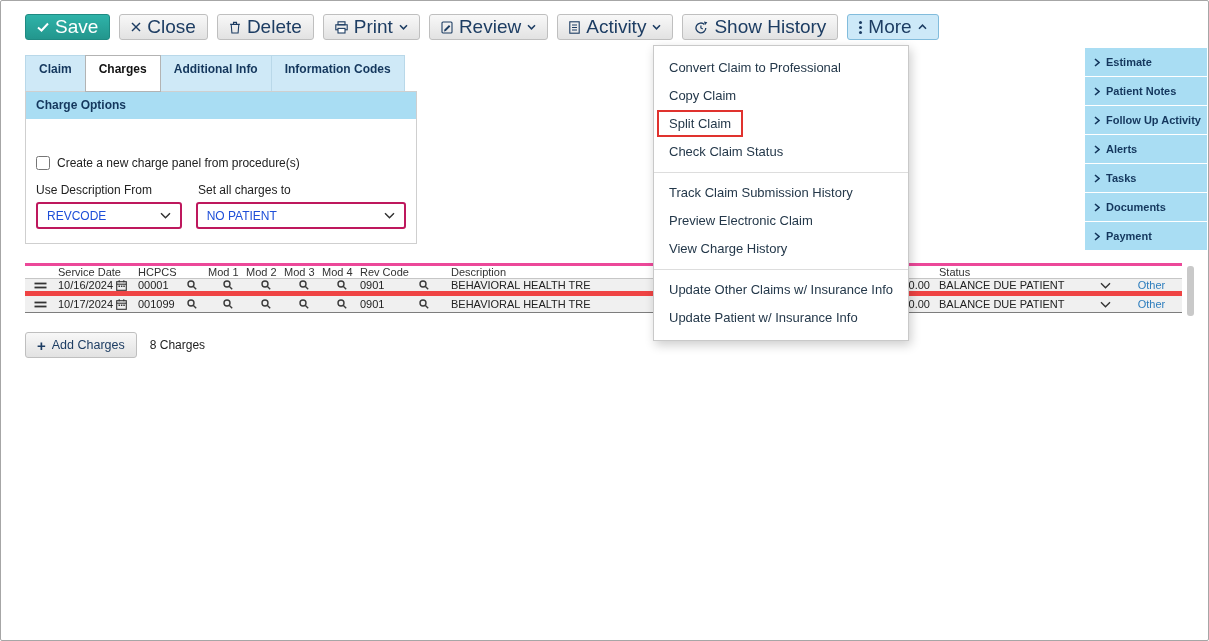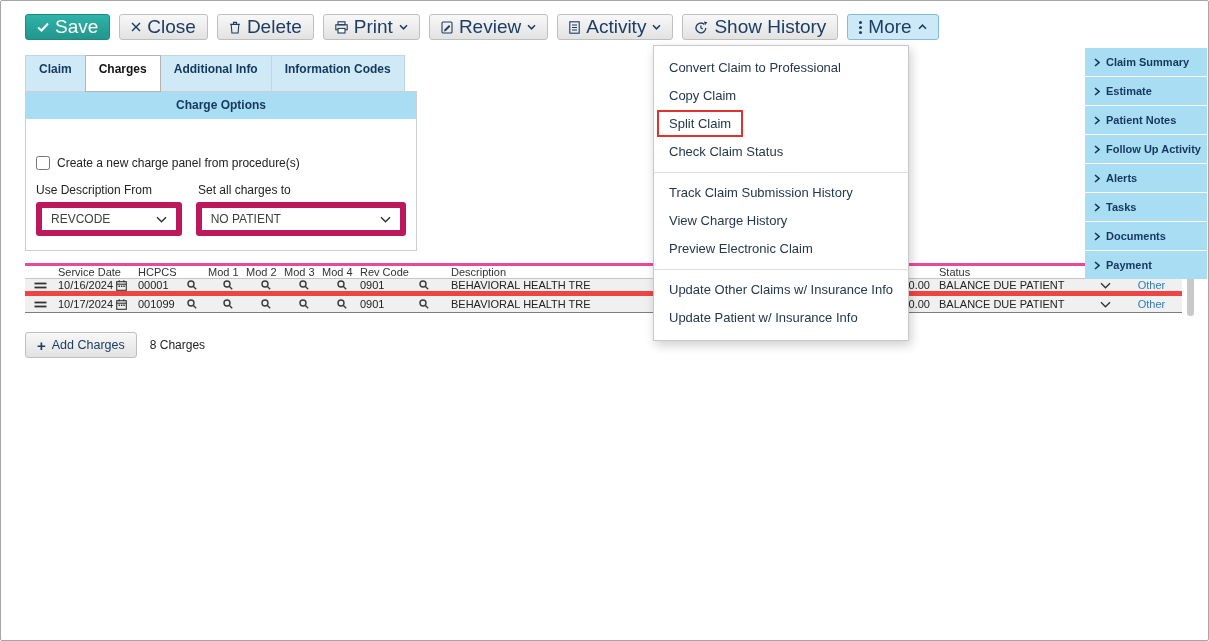--- a/index.html
+++ b/index.html
@@ -20,30 +20,30 @@
 
   
   .tabs { position: absolute; left: 24px; top: 54px; display: flex; }
   .tab { height: 37px; line-height: 26px; padding: 0 13px; font-size: 12px; font-weight: bold;
          color: #14375d; background: #cfe9f7; border: 1px solid #b9d8e9; margin-right: -1px; cursor: pointer; }
   .tab.active { background: #fff; border: 1px solid #b3b3b3; color: #111; z-index: 2; }
 
   
   .panel { position: absolute; left: 24px; top: 90px; width: 392px; border: 1px solid #cfcfcf; background: #fff; }
   .panel-header { height: 27px; line-height: 27px; background: #a9ddf3; color: #14375d;
-                  font-weight: bold; font-size: 12px; padding: 0 10px; text-align: center; }
+                  font-weight: bold; font-size: 12px; padding: 0 10px; }
   .panel-body { padding: 10px 10px 14px; margin-top: 24px; }
   .chk-row { display: flex; align-items: center; gap: 7px; font-size: 12px; color: #222; margin: 3px 0 13px; }
   .chk-row input { width: 14px; height: 14px; }
   .sel-labels { display: flex; font-size: 12px; color: #222; margin-bottom: 5px; }
   .sel-labels span:first-child { width: 162px; }
   .sel-row { display: flex; gap: 14px; }
-  .select { display: flex; align-items: center; justify-content: space-between; height: 34px;
-            border: 6px solid #be185d; border-radius: 3px; padding: 0 9px; font-size: 12px;
-            color: #404040; background: #fff; cursor: pointer; }
+  .select { display: flex; align-items: center; justify-content: space-between; height: 27px;
+            border: 2px solid #be185d; border-radius: 3px; padding: 0 9px; font-size: 12px;
+            color: #1d4ed8; background: #fff; cursor: pointer; }
   .select.w1 { width: 148px; } .select.w2 { width: 214px; }
 
   
   .grid-table { position: absolute; left: 24px; top: 262px; width: 1157px; font-size: 11px; color: #222; z-index: 1; }
   .t-head, .t-row { display: grid; align-items: center;
       grid-template-columns: 30px 80px 70px 38px 38px 38px 38px 80px 441px 58px 185px 61px; }
   .t-head { height: 16px; border-top: 3px solid #ec4899; border-bottom: 1px solid #c6c6c6; color: #333; }
   .t-head > div { padding-left: 3px; white-space: nowrap; }
   .t-row { height: 17px; background: #f0f0f0; border-bottom: 5px solid #ef4444; }
   .t-row:last-child { border-bottom: 1px solid #7d7d7d; }
@@ -379,26 +379,20 @@
       <span>Add Charges</span>
     </button>
     <span class="charge-count">8 Charges</span>
   </div>
 
   <div class="sidebar">
     <div class="side-item">
         <svg width="6" height="9" viewBox="0 0 6 9">
           <polyline points="1,1 5,4.5 1,8" fill="none" stroke="#14375d" stroke-width="1.6"></polyline>
         </svg>
-        <span>Claim Summary</span>
-      </div>
-    <div class="side-item">
-        <svg width="6" height="9" viewBox="0 0 6 9">
-          <polyline points="1,1 5,4.5 1,8" fill="none" stroke="#14375d" stroke-width="1.6"></polyline>
-        </svg>
         <span>Estimate</span>
       </div>
     <div class="side-item">
         <svg width="6" height="9" viewBox="0 0 6 9">
           <polyline points="1,1 5,4.5 1,8" fill="none" stroke="#14375d" stroke-width="1.6"></polyline>
         </svg>
         <span>Patient Notes</span>
       </div>
     <div class="side-item">
         <svg width="6" height="9" viewBox="0 0 6 9">
@@ -434,20 +428,20 @@
 
   <div class="menu">
     <div class="menu-item">Convert Claim to Professional</div>
     <div class="menu-item">Copy Claim</div>
     <div class="menu-item">
       <span class="red-box">Split Claim</span>
     </div>
     <div class="menu-item">Check Claim Status</div>
     <div class="menu-divider"></div>
     <div class="menu-item">Track Claim Submission History</div>
+    <div class="menu-item">Preview Electronic Claim</div>
     <div class="menu-item">View Charge History</div>
-    <div class="menu-item">Preview Electronic Claim</div>
     <div class="menu-divider"></div>
     <div class="menu-item">Update Other Claims w/ Insurance Info</div>
     <div class="menu-item">Update Patient w/ Insurance Info</div>
   </div>
 
 </div>
 
 </body></html>

